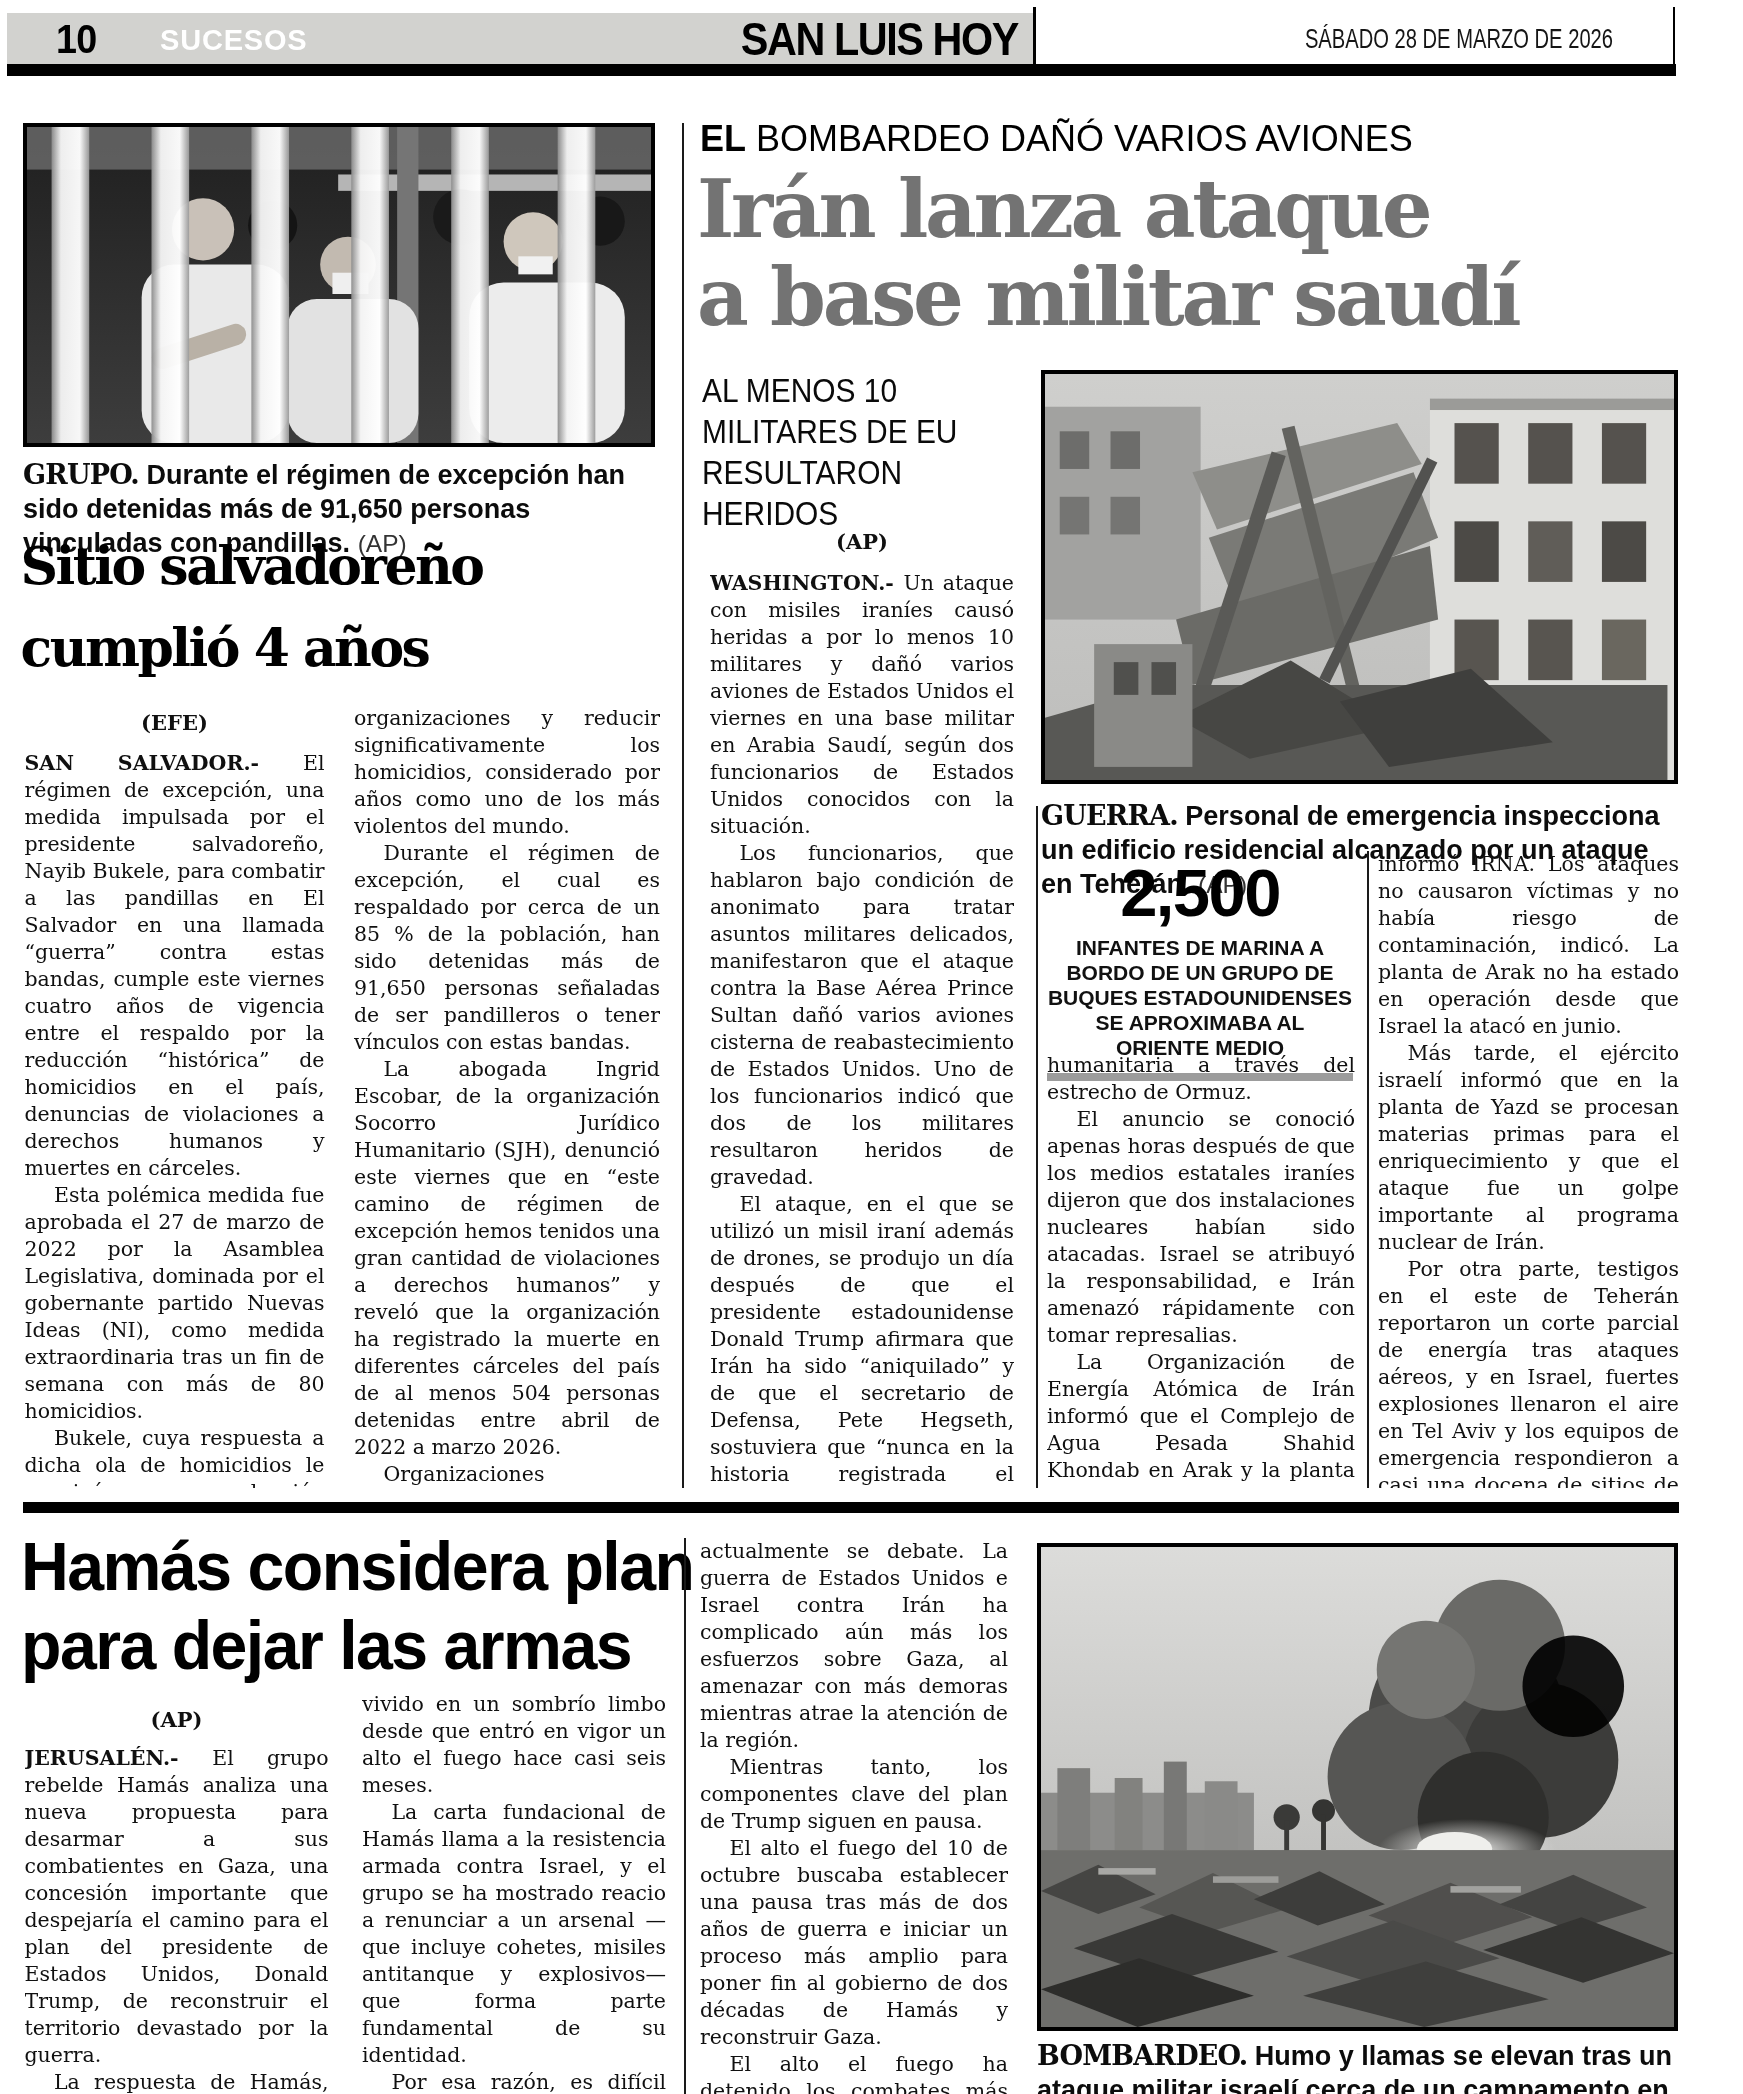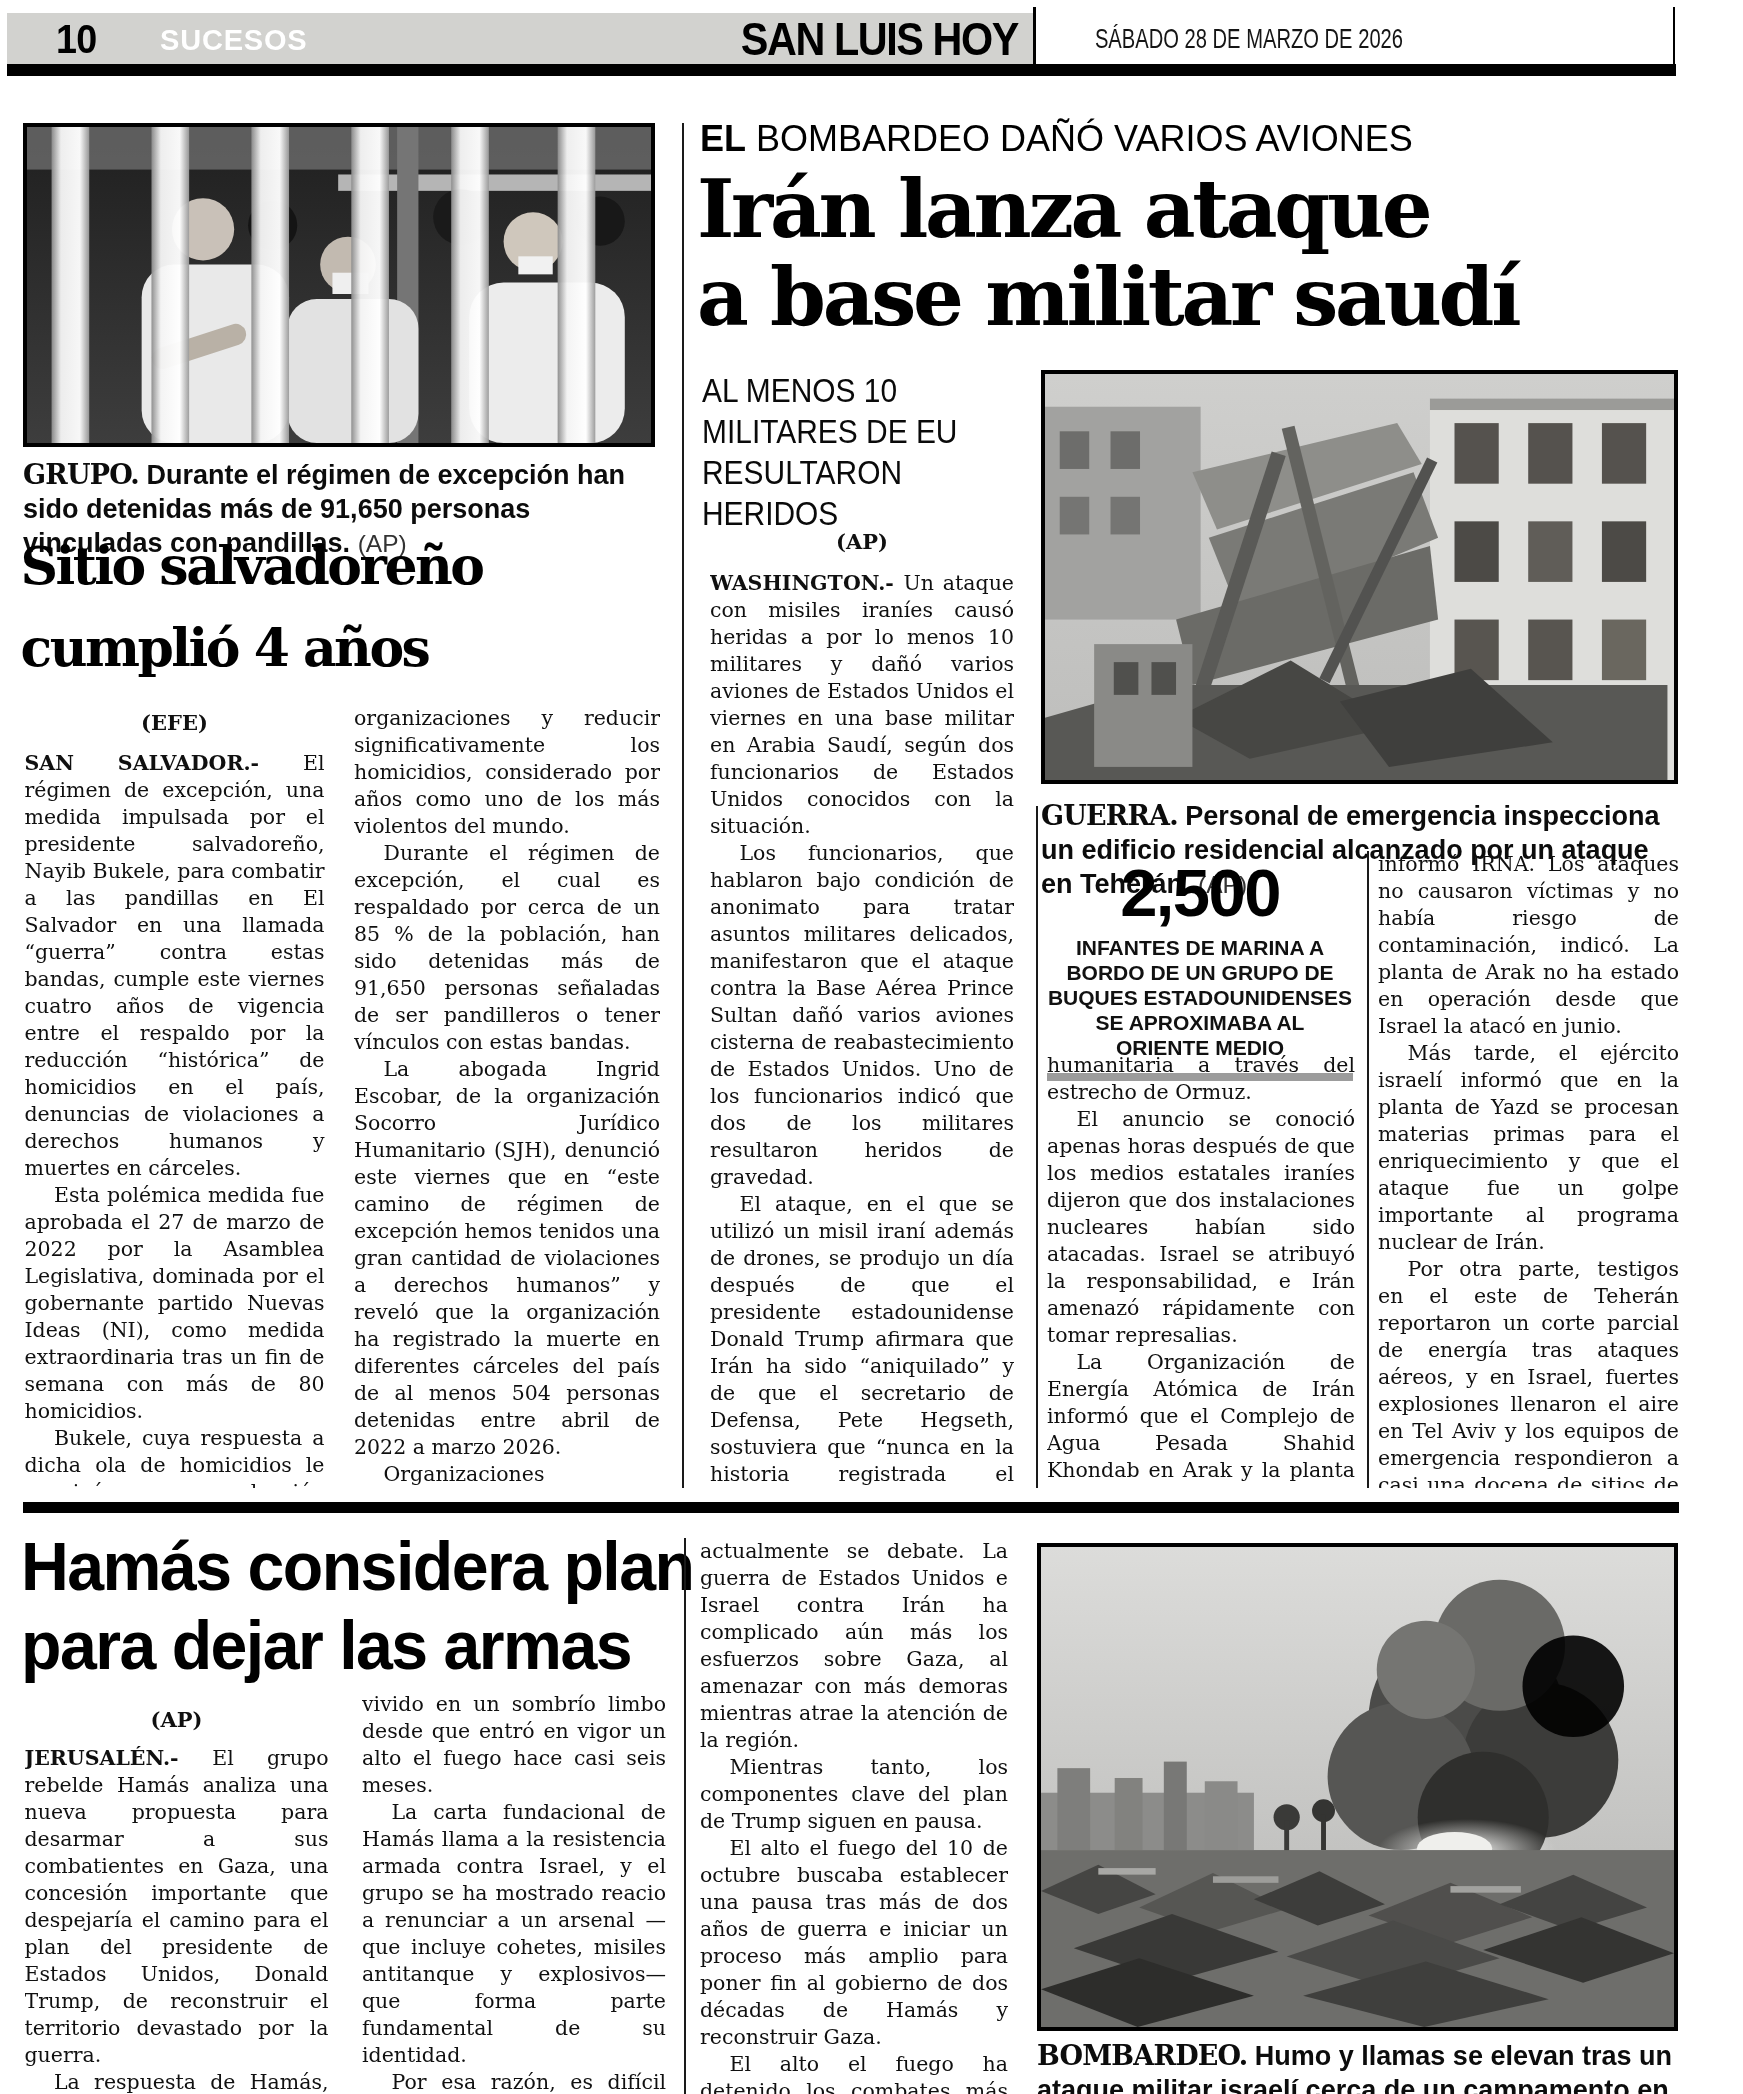--- a/index.html
+++ b/index.html
@@ -11,21 +11,21 @@
   .band{left:6.5px;top:13px;width:1026px;height:51px;background:#d2d2cf;}
   .pagenum{left:56px;top:16.4px;font-family:"Liberation Sans",sans-serif;font-weight:bold;
            font-size:41px;line-height:46px;letter-spacing:-0.8px;color:#000;transform:scaleX(.92);transform-origin:left;}
   .section-label{left:160px;top:26px;font-family:"Liberation Sans",sans-serif;font-weight:bold;
            font-size:29px;line-height:29px;color:#ffffff;letter-spacing:0.8px;}
   .masthead{left:646px;top:14.7px;width:372px;text-align:right;font-family:"Liberation Sans",sans-serif;
            font-weight:bold;font-size:47px;line-height:47px;letter-spacing:-1.6px;color:#000;
            transform:scaleX(.88);transform-origin:right center;}
   .hdr-v1{left:1033px;top:6.5px;width:2.5px;height:57px;background:#000;}
   .hdr-v2{left:1673px;top:6.5px;width:1.6px;height:57px;background:#000;}
-  .datebox{left:1035px;top:13px;width:638px;height:51px;text-align:left;}
+  .datebox{left:1035px;top:13px;width:638px;height:51px;text-align:right;}
   .date{display:inline-block;font-family:"Liberation Sans",sans-serif;font-size:28px;line-height:51px;
         color:#151515;letter-spacing:0px;transform:scaleX(.72);transform-origin:center;white-space:nowrap;}
   .hdr-bar{left:6.5px;top:64px;width:1669px;height:11.5px;background:#000;}
 
   
   .photo{border:4.1px solid #000;box-sizing:border-box;background:#777;}
   .photo svg{display:block;width:100%;height:100%;}
   .caption{font-family:"Liberation Sans",sans-serif;font-weight:bold;font-size:27px;line-height:34px;
            color:#0c0c0c;text-align:left;}
   .cap-lead{font-family:"DejaVu Serif",serif;font-weight:bold;letter-spacing:-0.8px;}
@@ -46,21 +46,21 @@
   .a1-by{left:24.5px;top:710px;width:300px;}
   .a1-c1{left:24.5px;top:750px;width:300px;height:738px;}
   .a1-c2{left:354px;top:705px;width:306px;height:782px;}
   .a1-vr{left:682px;top:123px;height:1365px;}
 
   
   .a2-kicker{left:700px;top:119px;width:900px;font-family:"Liberation Sans",sans-serif;
         font-size:36px;line-height:39px;color:#000;letter-spacing:0;}
   .a2-kicker .kb{font-weight:bold;text-align:center;}
   .a2-h{left:697px;top:165px;width:1023px;font-weight:bold;font-size:80px;line-height:88px;
-        letter-spacing:-3.3px;color:#000000;}
+        letter-spacing:-3.3px;color:#737373;}
   .a2-sub{left:702px;top:370px;width:344px;font-family:"Liberation Sans",sans-serif;font-size:34px;
         line-height:41px;color:#0a0a0a;transform:scaleX(.88);transform-origin:top left;}
   .a2-by{left:710px;top:529px;width:304px;}
   .a2-c1{left:710px;top:570px;width:304px;height:918px;}
   .a2-photo{left:1041px;top:370px;width:637px;height:414px;}
   .a2-cap{left:1041px;top:799px;width:637px;}
   .a2-vr1{left:1036px;top:806px;height:682px;}
   .a2-vr2{left:1367px;top:851px;height:637px;}
   .stat{left:1047px;top:858px;width:306px;text-align:center;}
   .stat-num{font-family:"Liberation Sans",sans-serif;font-weight:bold;font-size:67px;line-height:70px;

